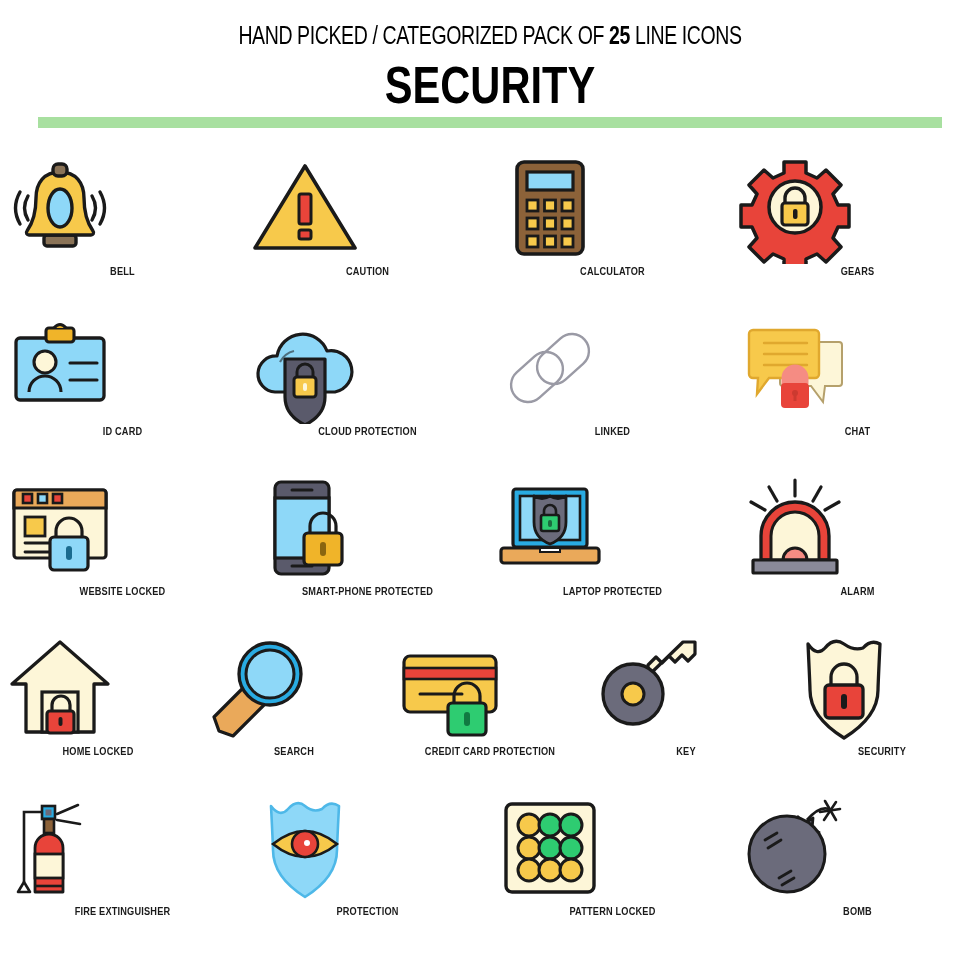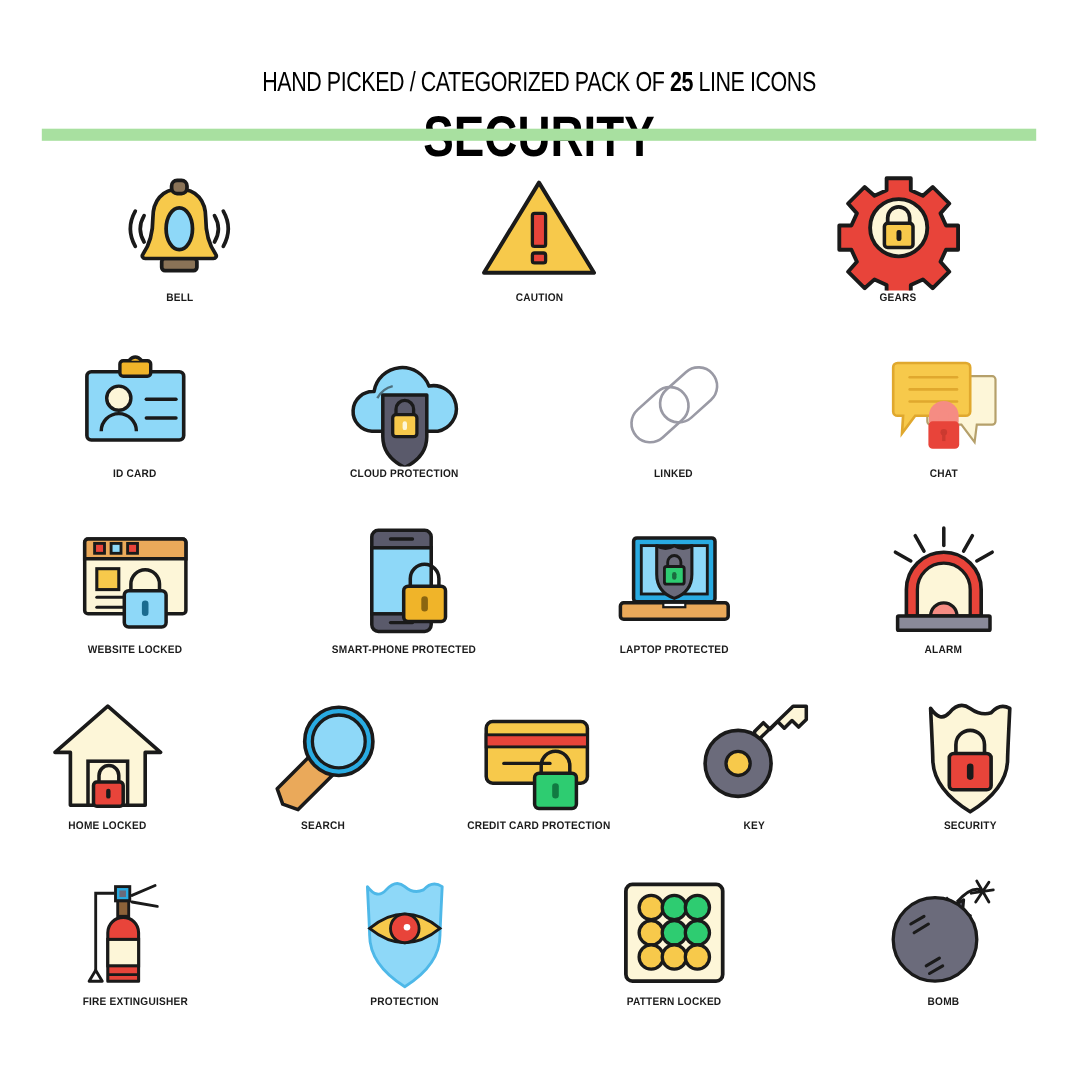--- a/index.html
+++ b/index.html
@@ -3,21 +3,21 @@
 <meta charset="utf-8">
 <style>
   html,body{margin:0;padding:0;}
   body{
     width:980px;height:980px;
     background:#ffffff;
     font-family:"Liberation Sans", sans-serif;
     overflow:hidden;
     position:relative;
   }
-  .header{ text-align:center; padding-top:22px;margin-top:40px; }
+  .header{ text-align:center; padding-top:22px; }
   .tagline{
     font-size:25px;
     font-weight:400;
     letter-spacing:-0.5px;
     color:#000;
     transform:scaleX(0.78);
     white-space:nowrap;
     line-height:1.1;
   }
   .tagline b{font-weight:800;}
@@ -42,21 +42,20 @@
     width:980px;
   }
   .row{
     display:flex;
     height:160px;
   }
   .cell{
     flex:1 1 0;
     display:flex;
     flex-direction:column;
-    align-items:center;
     justify-content:flex-start;
   }
   .iconbox{
     width:120px;height:112px;
     display:flex;align-items:center;justify-content:center;
   }
   .label{
     font-size:10px;
     font-weight:800;
     letter-spacing:0.2px;
@@ -102,20 +101,40 @@
       <div class="iconbox">
         <svg width="120" height="112" viewBox="0 0 120 112">
           <path d="M60 14 L110 96 L10 96 Z" fill="#f7c94b" stroke="#1a1a1a" stroke-width="3.6" stroke-linejoin="round"></path>
           <rect x="54" y="42" width="12" height="30" rx="2" fill="#e8443a" stroke="#1a1a1a" stroke-width="3"></rect>
           <rect x="54" y="78" width="12" height="9" rx="2" fill="#e8443a" stroke="#1a1a1a" stroke-width="3"></rect>
         </svg>
       </div>
       <div class="label">CAUTION</div>
     </div>
 
+    <div class="cell">
+      <div class="iconbox">
+        <svg width="120" height="112" viewBox="0 0 120 112">
+          <rect x="27" y="10" width="66" height="92" rx="7" fill="#8c6239" stroke="#1a1a1a" stroke-width="3.6"></rect>
+          <rect x="37" y="20" width="46" height="18" fill="#8ed8f8" stroke="#1a1a1a" stroke-width="3.2"></rect>
+          <g fill="#f7c94b" stroke="#1a1a1a" stroke-width="2.8">
+            <rect x="37" y="48" width="11" height="11"></rect>
+              <rect x="54.5" y="48" width="11" height="11"></rect>
+              <rect x="72" y="48" width="11" height="11"></rect>
+            <rect x="37" y="66" width="11" height="11"></rect>
+              <rect x="54.5" y="66" width="11" height="11"></rect>
+              <rect x="72" y="66" width="11" height="11"></rect>
+            <rect x="37" y="84" width="11" height="11"></rect>
+              <rect x="54.5" y="84" width="11" height="11"></rect>
+              <rect x="72" y="84" width="11" height="11"></rect>
+          </g>
+        </svg>
+      </div>
+      <div class="label">CALCULATOR</div>
+    </div>
 
 
     <div class="cell">
       <div class="iconbox">
         <svg width="120" height="112" viewBox="0 0 120 112">
           <path d="M49 10 h22 v11 l11 5 l9 -8 l15 15 l-8 9 l5 11 h11 v22 h-11 l-5 11 l8 9 l-15 15 l-9 -8 l-11 5 v11 h-22 v-11 l-11 -5 l-9 8 l-15 -15 l8 -9 l-5 -11 h-11 v-22 h11 l5 -11 l-8 -9 l15 -15 l9 8 l11 -5 z" fill="#e8443a" stroke="#1a1a1a" stroke-width="3.5" stroke-linejoin="round"></path>
           <circle cx="60" cy="55" r="26" fill="#fdf6d8" stroke="#1a1a1a" stroke-width="3.5"></circle>
           <path d="M50 52 v-6 a10 10 0 0 1 20 0 v6" fill="none" stroke="#1a1a1a" stroke-width="3.4"></path>
           <rect x="47" y="51" width="26" height="22" rx="3" fill="#f7c94b" stroke="#1a1a1a" stroke-width="3.2"></rect>
           <rect x="58" y="57" width="4.5" height="10" rx="2" fill="#1a1a1a"></rect>

